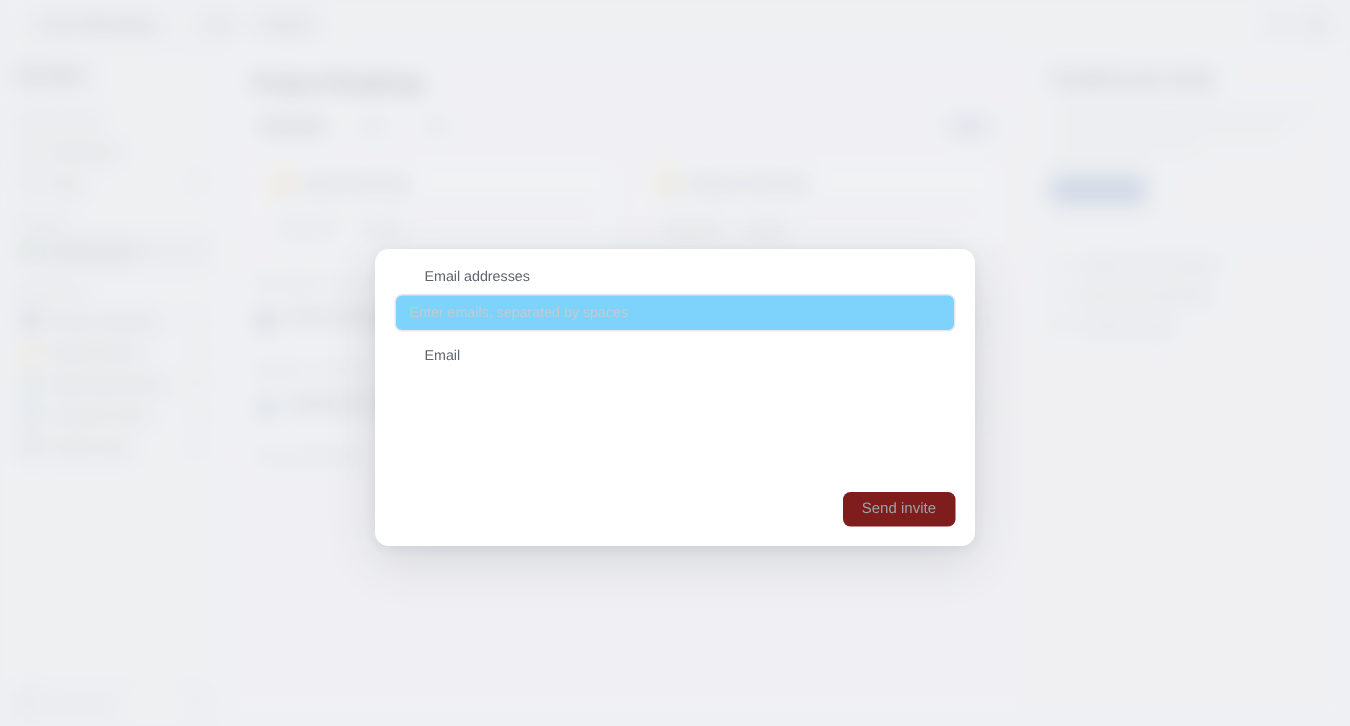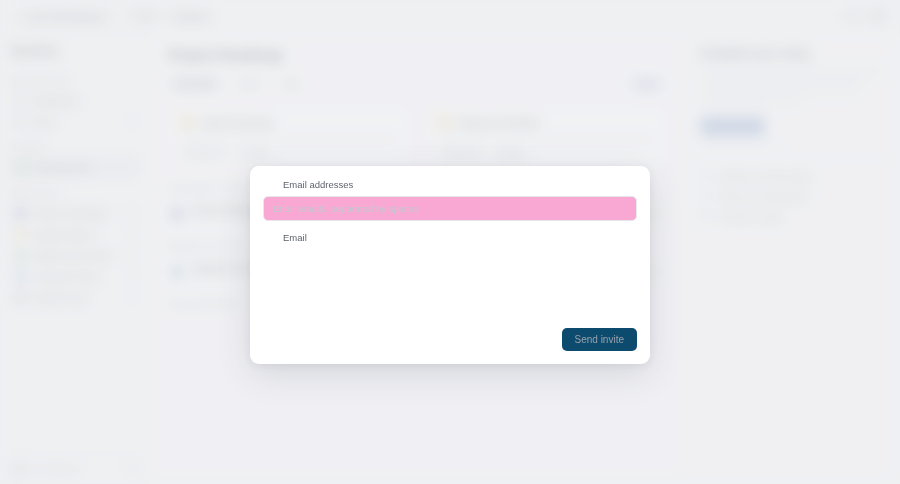--- a/index.html
+++ b/index.html
@@ -234,21 +234,21 @@
   }
   .text-input {
     width: 100%; height: 25px;
     box-sizing: border-box;
     border: 1px solid #e6e8ec;
     border-radius: 5px;
     padding: 0 9px;
     font-family: "Liberation Sans", sans-serif;
     font-size: 9.5px;
     color: #2f3541;
-    background: #f9a8d4;
+    background: #7dd3fc;
     outline: none;
   }
   .text-input::placeholder { color: #c4c9d0; }
   .field-group { margin-bottom: 11px; }
 
   .select-wrap { position: relative; }
   .select-input {
     width: 100%; height: 26px;
     box-sizing: border-box;
     border: 1px solid #e6e8ec;
@@ -272,21 +272,21 @@
 
   .modal-footer {
     flex: 0 0 auto;
     padding: 0 13px 13px 13px;
     display: flex; justify-content: flex-end;
   }
   .send-btn {
     font-family: "Liberation Sans", sans-serif;
     font-size: 10px;
     color: #9aa1aa;
-    background: #0c4a6e;
+    background: #7f1d1d;
     border: none;
     border-radius: 5px;
     padding: 6px 13px;
     cursor: pointer;
     margin-top: 47px;
   }
 </style>
 </head>
 <body>
 

